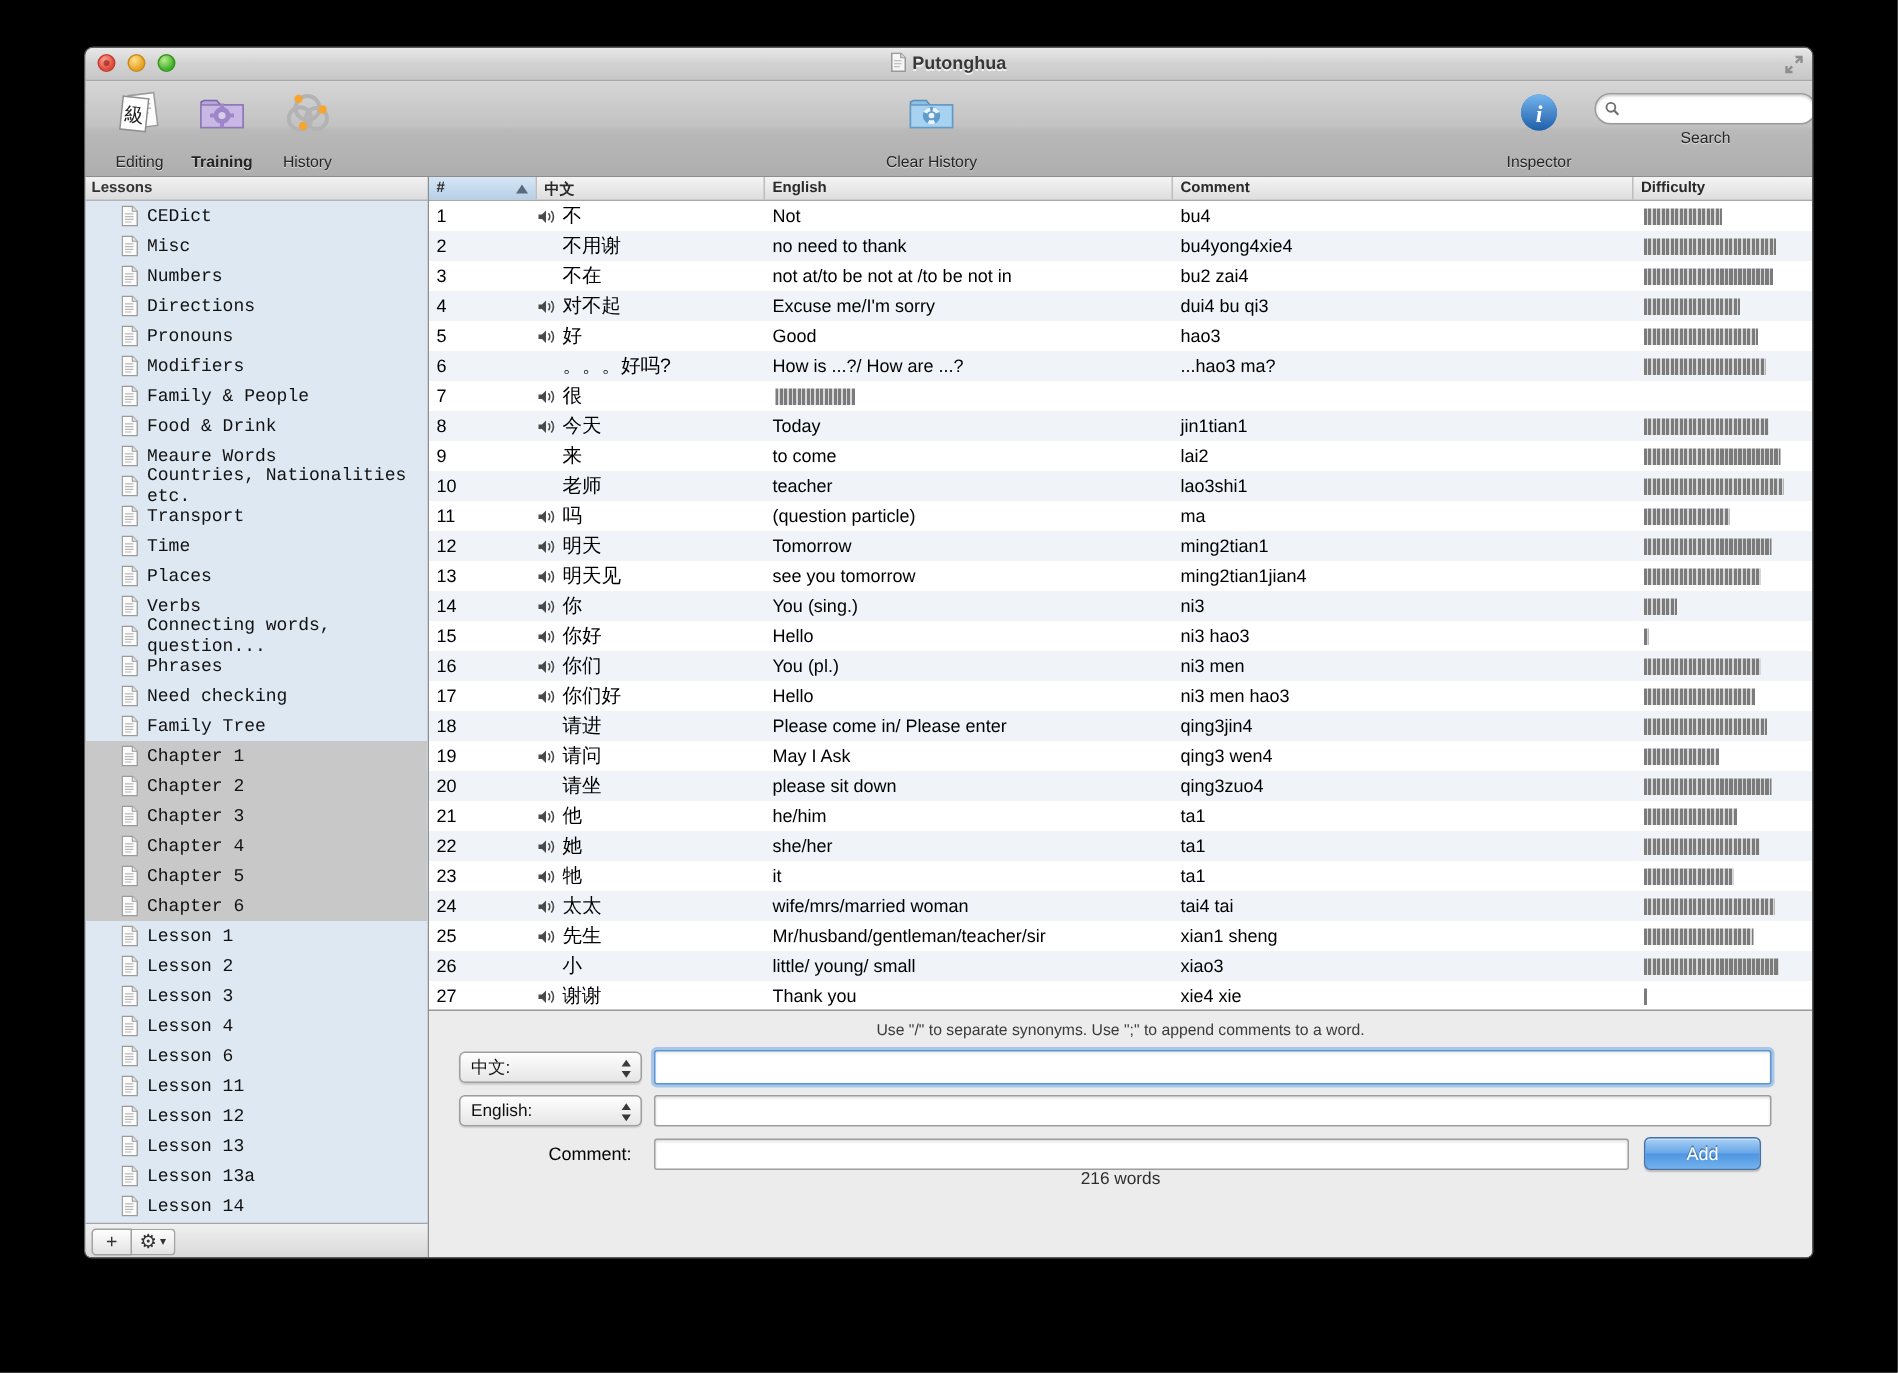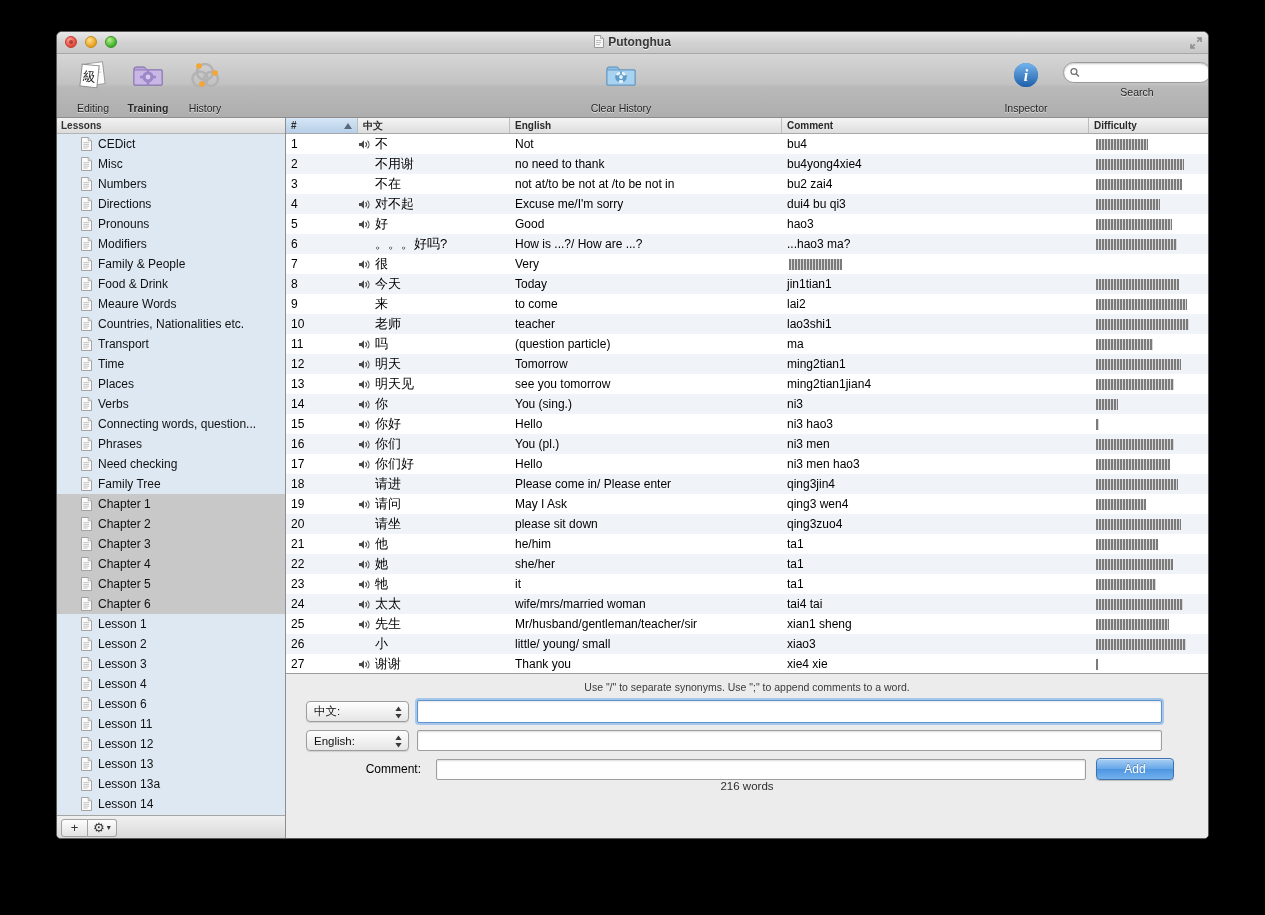--- a/index.html
+++ b/index.html
@@ -95,21 +95,21 @@
     height: 16px; background: linear-gradient(to bottom,#f2f2f2,#dcdcdc);
     border-bottom: 1px solid #b4b4b4;
     font-size: 10px; color: #333; padding-left: 4px;
     display: flex; align-items: center; font-weight: bold;
   }
   #sidebar-list {
     flex: 1; overflow: hidden; background: #dde8f3; position: relative;
   }
   .lesson-row {
     height: 20px; display: flex; align-items: center;
-    padding-left: 24px; font-size: 12px; color: #111; cursor: default;
+    padding-left: 24px; font-size: 12px; color: #111; cursor: default; font-family: Liberation Mono, monospace;
   }
   .lesson-row.selected { background: #c8c8c8; }
   .doc-icon { width: 11px; height: 14px; margin-right: 6px; flex: 0 0 auto; }
   #sidebar-footer {
     height: 24px;
     background: linear-gradient(to bottom,#f0f0f0,#d8d8d8);
     border-top: 1px solid #a6a6a6;
     display: flex; align-items: center; padding-left: 4px; gap: 0;
   }
   .sb-btn {
@@ -172,21 +172,21 @@
   #form-area {
     flex: 1; background: #ececec; border-top: 1px solid #9c9c9c;
     position: relative;
   }
   #hint {
     text-align: center; font-size: 10.5px; color: #3a3a3a;
     padding-top: 7px;
   }
   .form-row { display: flex; align-items: center; margin-top: 7px; padding-left: 20px; }
   .popup {
-    width: 103px; height: 21px; border-radius: 4px;
+    width: 122px; height: 21px; border-radius: 4px;
     background: linear-gradient(to bottom,#fefefe,#e6e6e6);
     border: 1px solid #9d9d9d;
     box-shadow: 0 1px 1px rgba(0,0,0,0.12);
     display: flex; align-items: center; padding: 0 4px 0 7px;
     font-size: 11.5px; color: #111; cursor: pointer; position: relative;
   }
   .popup-arrows { position: absolute; right: 6px; top: 4px; }
   .fld {
     height: 21px; background: #fff; border: 1px solid #9e9e9e;
     box-shadow: inset 0 1px 2px rgba(0,0,0,0.14);
@@ -753,21 +753,20 @@
               <div class="cell c-cn">
                 <span class="cn-inner">
                   <svg class="spk" viewBox="0 0 14 11">
                     <path d="M1 4 H3.3 L6 1.3 V9.7 L3.3 7 H1 Z" fill="#4a4a4a"></path>
                     <path d="M7.6 3.2 A3.4 3.4 0 0 1 7.6 7.8" fill="none" stroke="#4a4a4a" stroke-width="1.1"></path>
                     <path d="M9.5 1.7 A5.6 5.6 0 0 1 9.5 9.3" fill="none" stroke="#4a4a4a" stroke-width="1.1"></path>
                   </svg>
                   <span class="cn-text">很</span>
                 </span>
               </div>
-              <div class="cell c-en">Very</div>
               <div class="cell c-diff">
                 <div class="diffbar" style="width: 53px;"></div>
               </div>
             </div>
             <div class="row odd">
               <div class="cell c-num">8</div>
               <div class="cell c-cn">
                 <span class="cn-inner">
                   <svg class="spk" viewBox="0 0 14 11">
                     <path d="M1 4 H3.3 L6 1.3 V9.7 L3.3 7 H1 Z" fill="#4a4a4a"></path>

